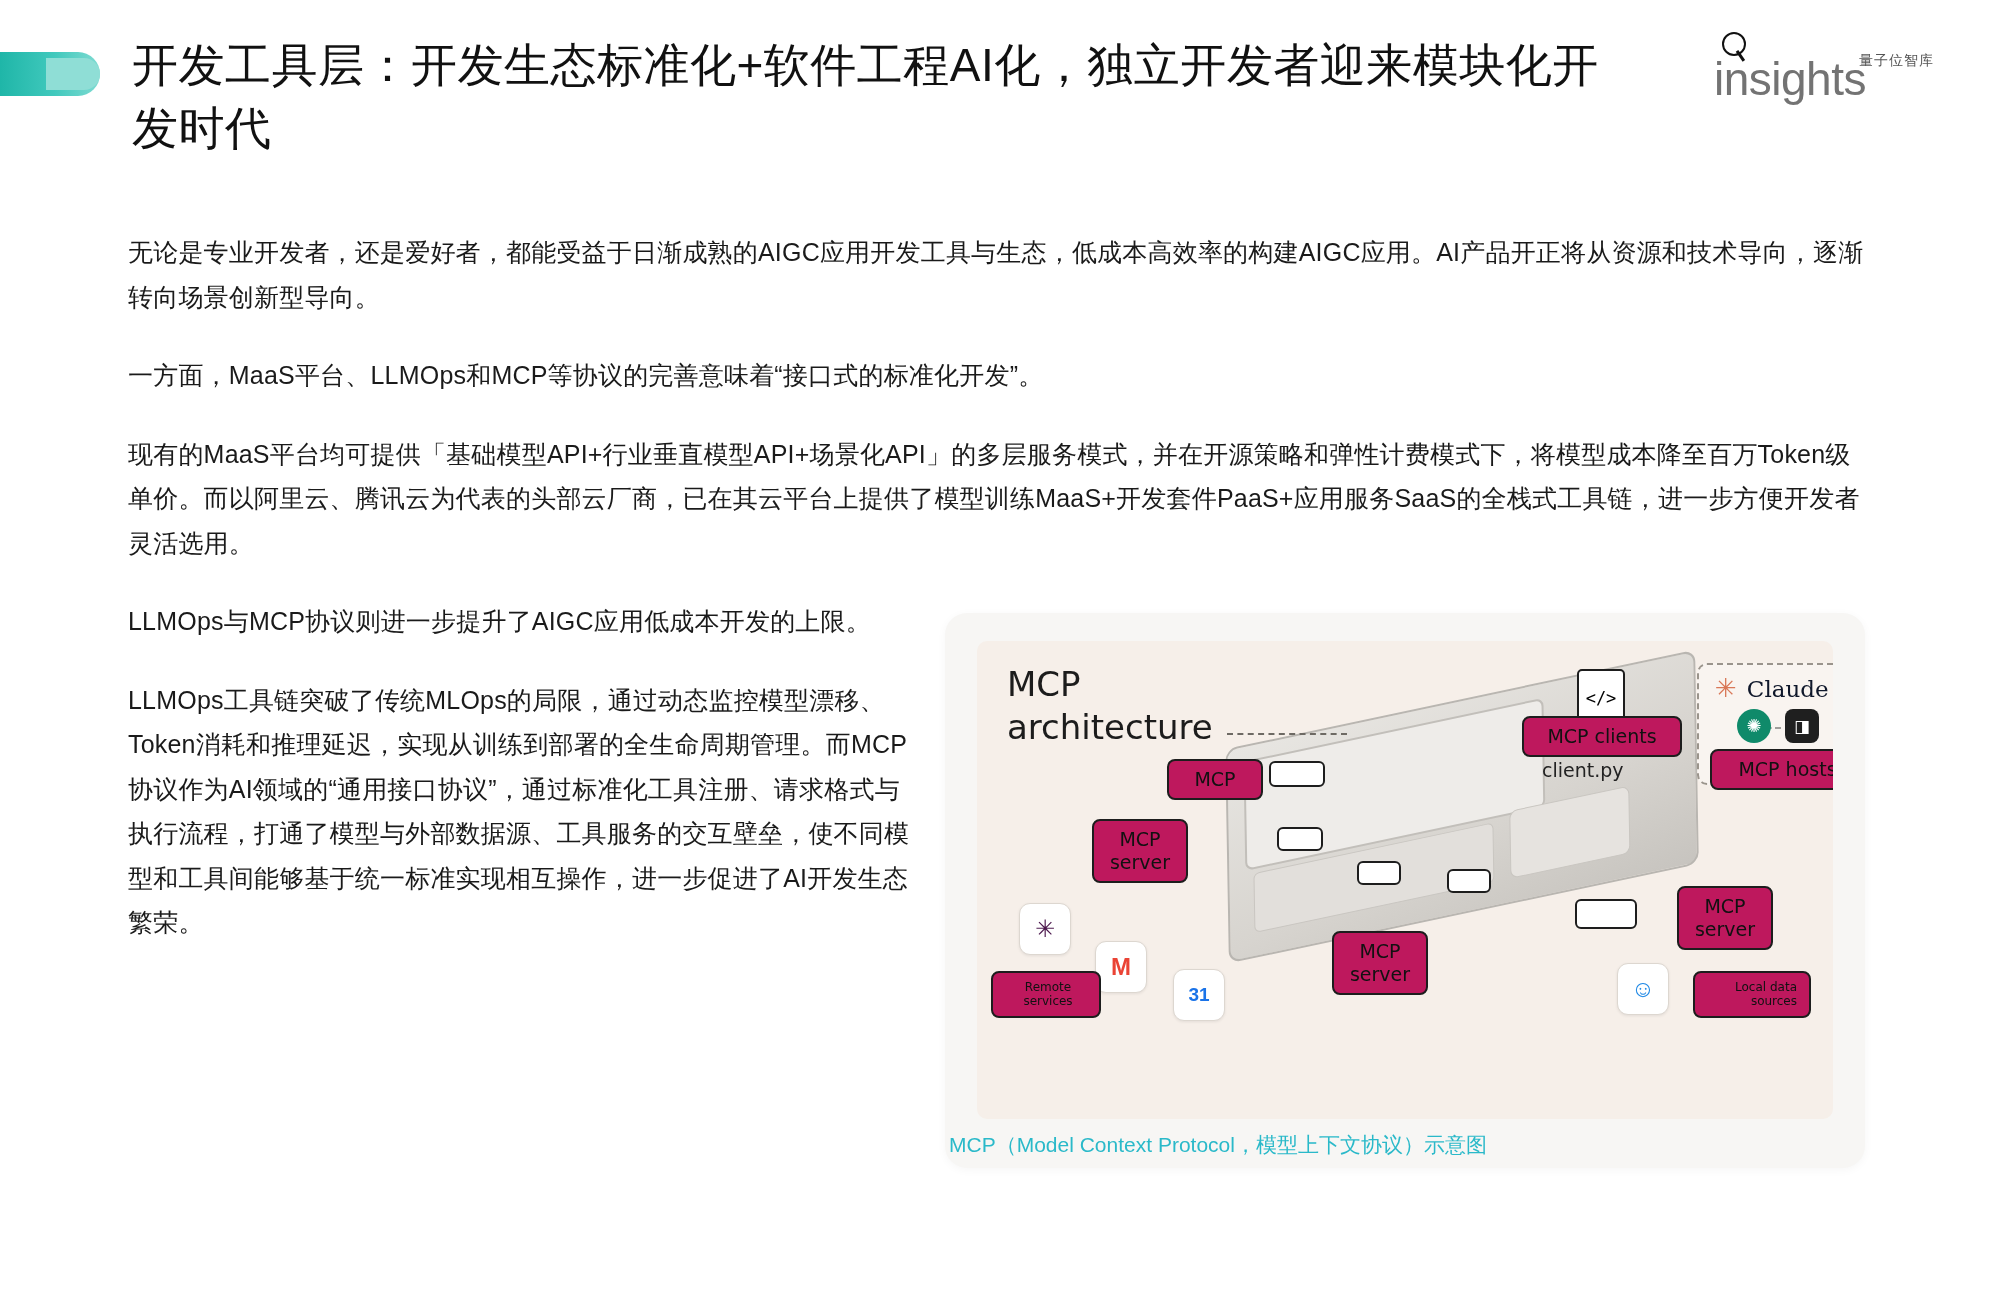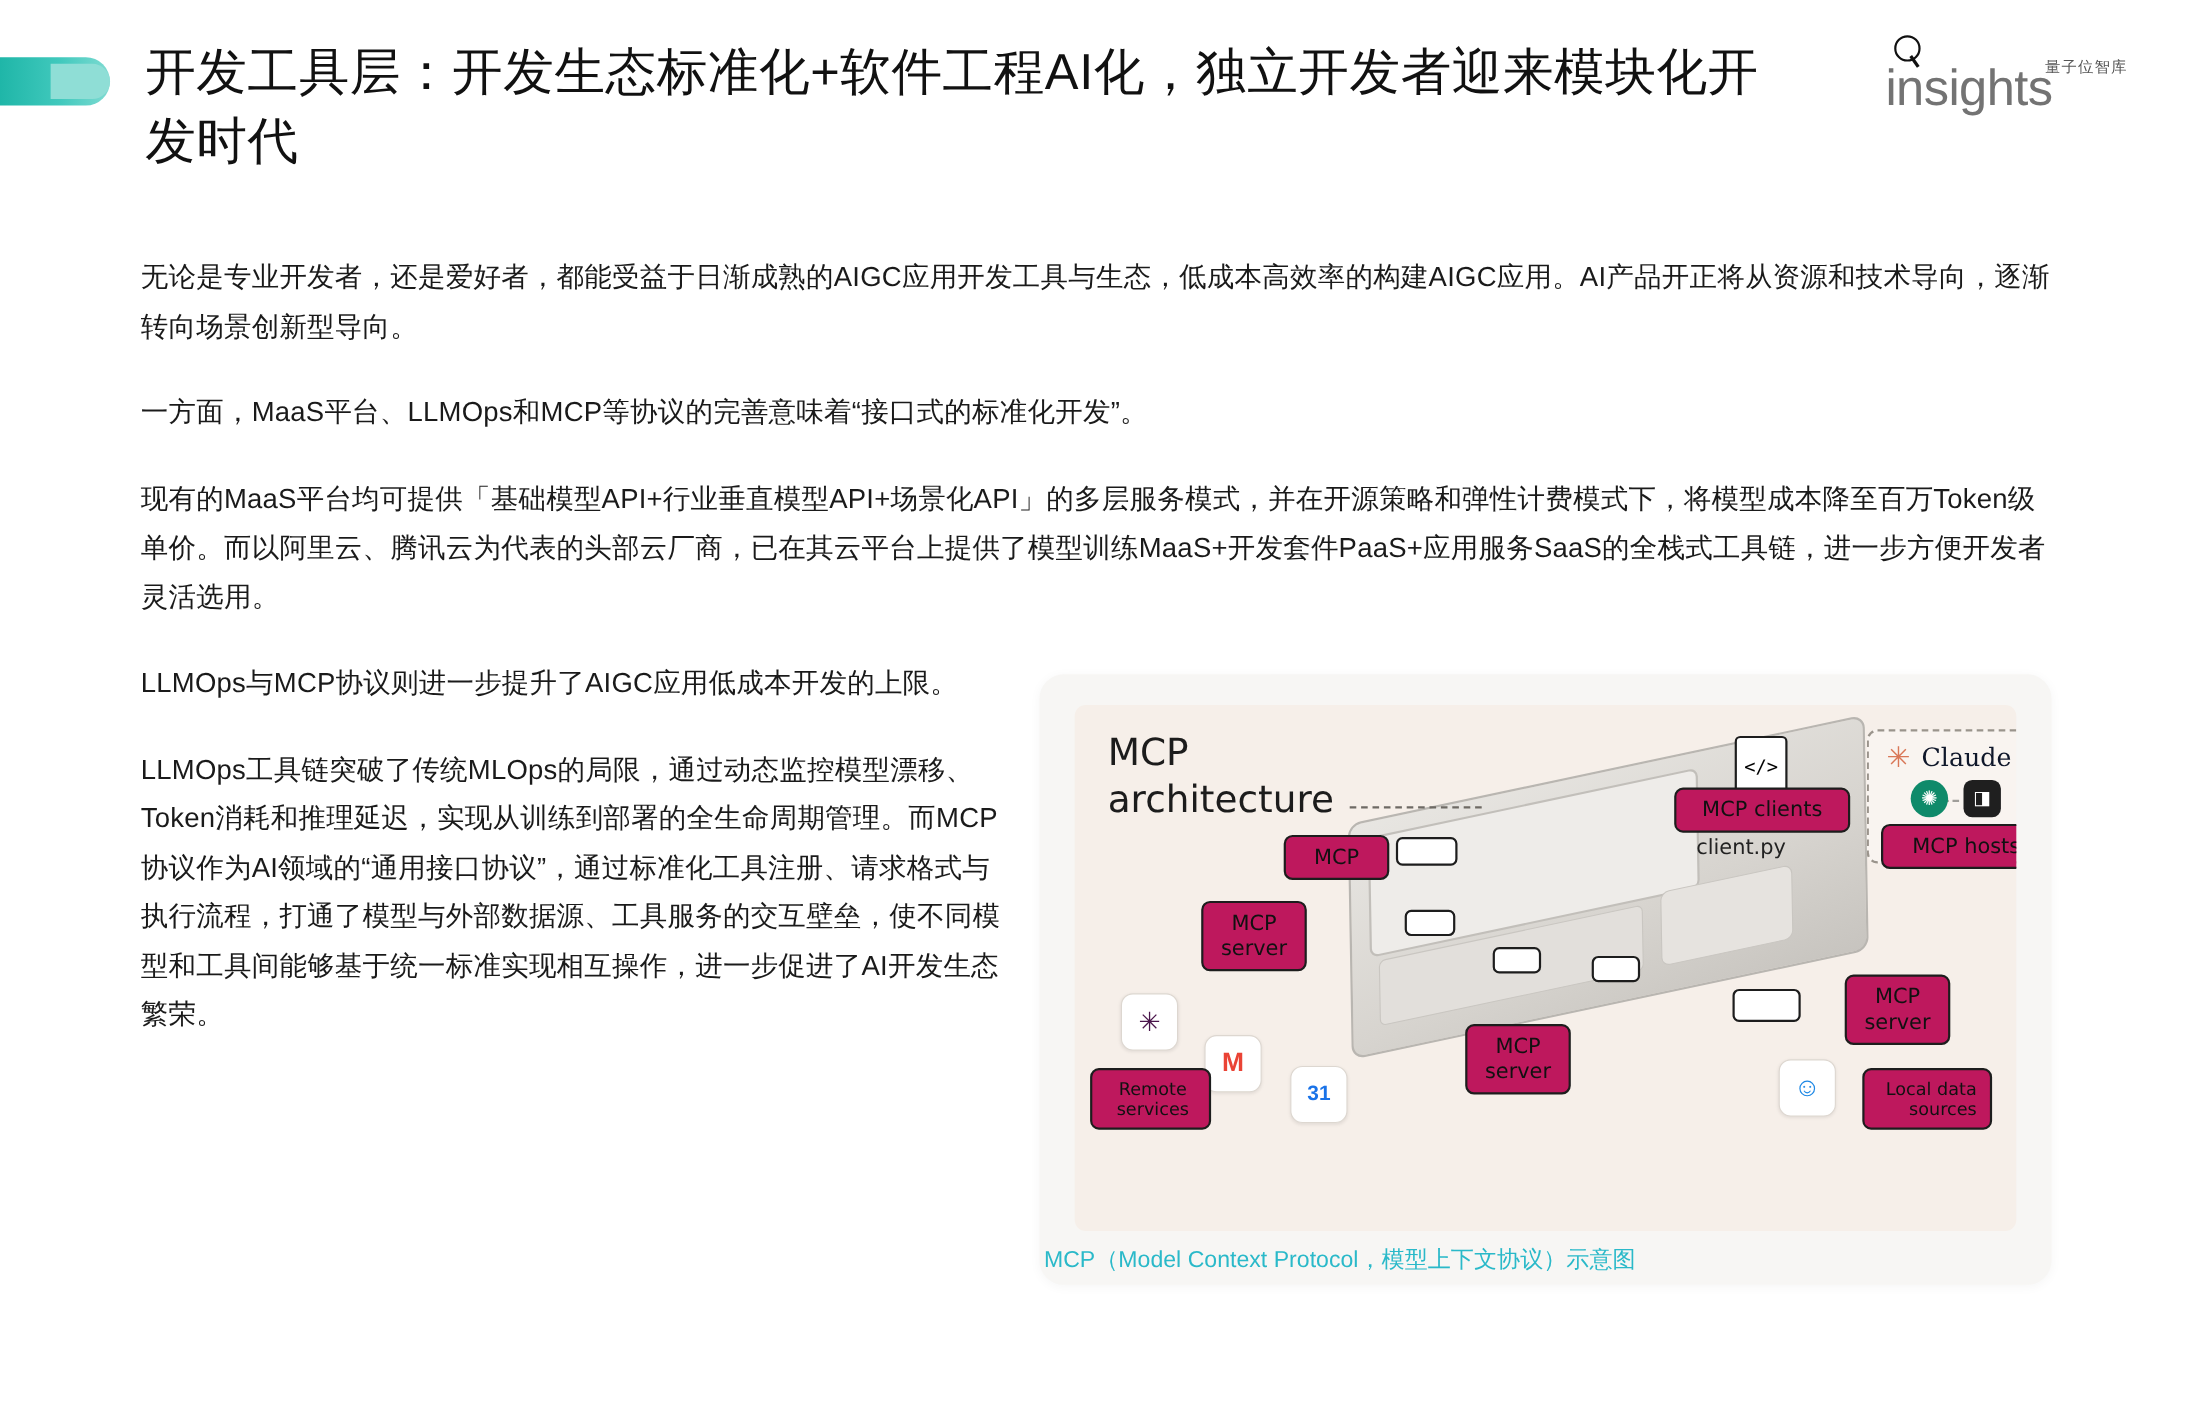--- a/index.html
+++ b/index.html
@@ -183,21 +183,21 @@
     background: #be185d;
     border: 2px solid #1d1d1d;
     border-radius: 8px;
     font-size: 19px;
     color: #111;
     text-align: center;
     padding: 7px 12px;
     line-height: 1.2;
     font-family: "DejaVu Sans", sans-serif;
   }
-  .node.small { font-size: 16px; padding-left: 16px; }
+  .node.small { font-size: 12px; padding-left: 16px; }
   .dashed-box {
     position: absolute;
     border: 2px dashed #9a948c;
     border-radius: 10px;
     background: rgba(255,255,255,0.35);
   }
   .cable {
     position: absolute;
     background: #ffffff;
     border: 2px solid #1d1d1d;

